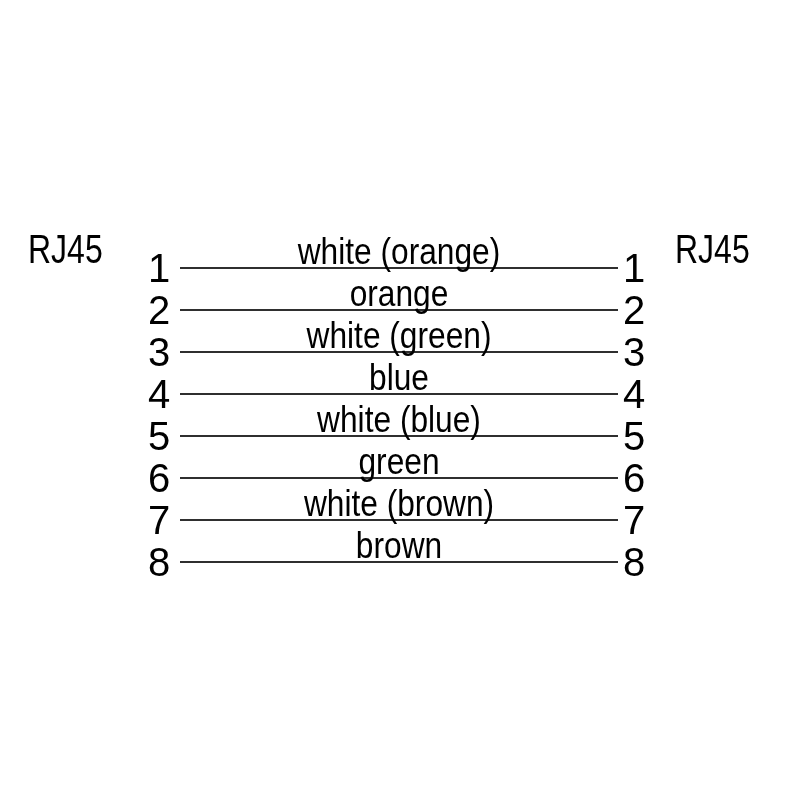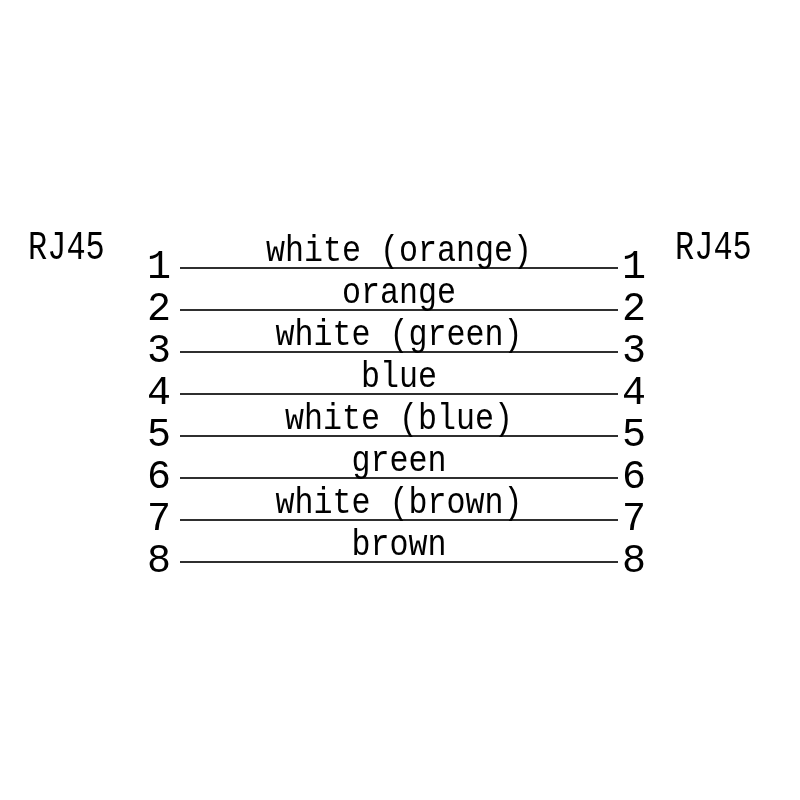--- a/index.html
+++ b/index.html
@@ -13,21 +13,20 @@
     background: var(--bg-color);
     font-family: "Liberation Sans", sans-serif;
     color: var(--text-color);
   }
   .canvas {
     position: relative;
     width: 800px;
     height: 800px;
     background: var(--bg-color);
     overflow: hidden;
-    font-family: Liberation Mono, monospace;
   }
   .connector-label {
     position: absolute;
     top: 229px;
     font-size: 40px;
     line-height: 40px;
     white-space: nowrap;
     transform: scaleX(0.8);
     transform-origin: 0 50%;
     color: var(--text-color);

